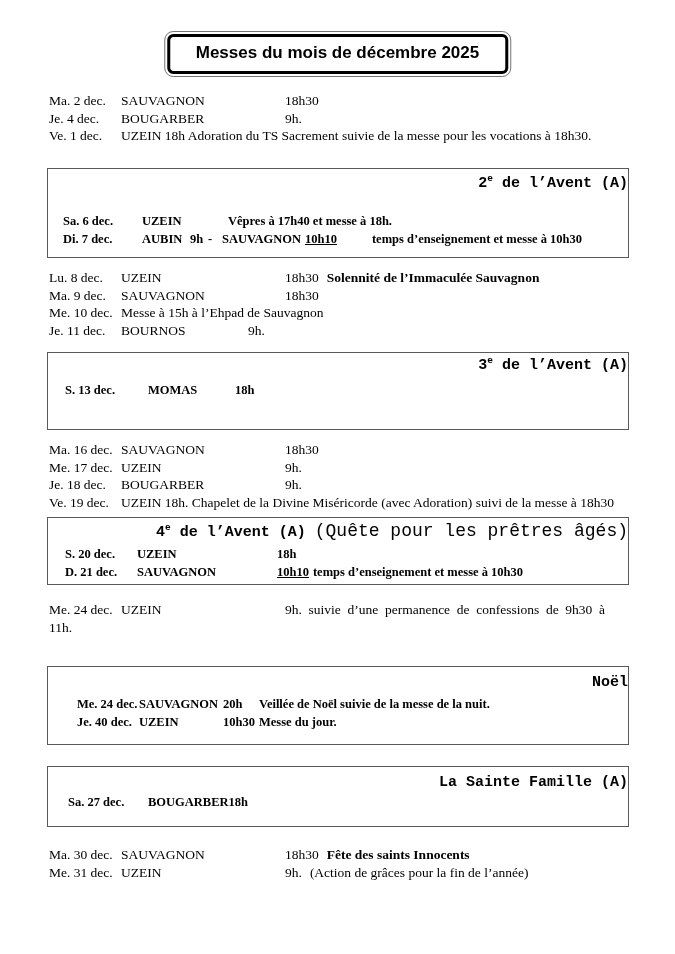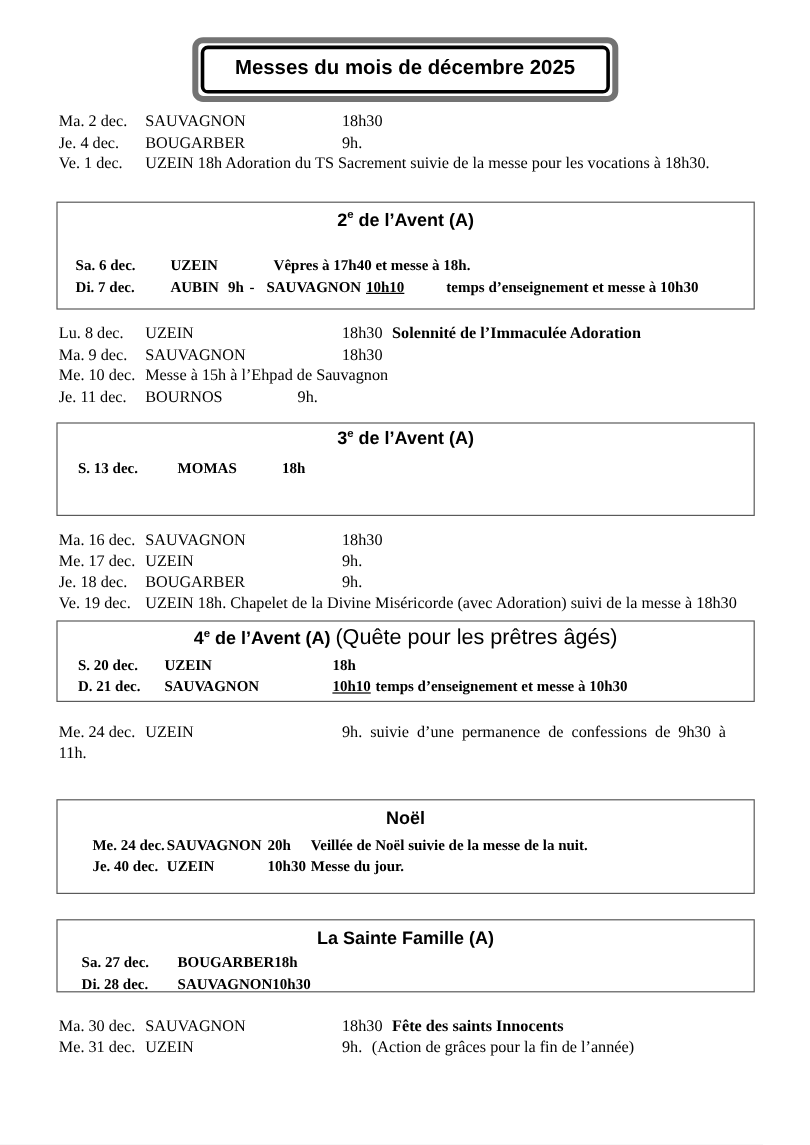--- a/index.html
+++ b/index.html
@@ -1,38 +1,38 @@
 <!DOCTYPE html>
 <html><head>
 <meta charset="utf-8">
 <style>
   html,body{margin:0;padding:0;background:#e9e9e9;}
   .page{position:relative;width:675px;height:954px;background:#ffffff;margin:0 auto;
         font-family:"Liberation Serif","DejaVu Serif",serif;color:#000;overflow:hidden;}
 
   
   .title-wrap{position:absolute;top:31px;left:50%;transform:translateX(-50%);
-              border:5px solid #737373;border-radius:9px;padding:2px;background:#fff;}
+              border:1px solid #737373;border-radius:9px;padding:2px;background:#fff;}
   .title-inner{border:3px solid #000;border-radius:6px;padding:6px 26px 8px;
                font-family:"Liberation Sans","DejaVu Sans",sans-serif;font-weight:700;
                font-size:17px;white-space:nowrap;}
 
   
   .list{position:absolute;left:49px;width:579px;font-size:13.5px;}
   .list .row{line-height:17.7px;white-space:nowrap;}
   .list .row-justify{white-space:normal;text-align:justify;max-width:556px;}
   .cell{display:inline-block;vertical-align:baseline;}
   .mw72{min-width:72px}.mw164{min-width:164px}.mw127{min-width:127px}
   .nb{font-weight:700;}
   .g8{margin-left:8px}.g4{margin-left:4px}.g35{margin-left:35px}
 
   
   .box{position:absolute;left:47px;width:582px;box-sizing:border-box;background:#fff;
        border:1px solid #5a5a5a;font-size:12.5px;font-weight:700;}
-  .box-title{text-align:center;font-family:Liberation Sans, sans-serif;
+  .box-title{text-align:right;font-family:Liberation Mono, monospace;
              font-weight:700;font-size:15px;line-height:19px;}
   .box-title sup{font-size:9.5px;line-height:0;}
   .box-sub{font-weight:400;font-size:18px;}
   .box-rows{white-space:nowrap;}
   .box .row{line-height:17.5px;white-space:nowrap;}
   .u{text-decoration:underline;}
   .mw14{min-width:14px}.mw18{min-width:18px}.mw36{min-width:36px}.mw48{min-width:48px}
   .mw62{min-width:62px}.mw77{min-width:77px}.mw79{min-width:79px}.mw80{min-width:80px}
   .mw83{min-width:83px}.mw84{min-width:84px}.mw86{min-width:86px}.mw87{min-width:87px}
   .mw130{min-width:130px}.mw140{min-width:140px}
@@ -87,21 +87,21 @@
         <span class="cell mw79">Sa. 6 dec.</span><span class="cell mw86">UZEIN</span><span>Vêpres à 17h40 et messe à 18h.</span>
       </div>
       <div class="row">
         <span class="cell mw79">Di. 7 dec.</span><span class="cell mw48">AUBIN</span><span class="cell mw18">9h</span><span class="cell mw14">-</span><span class="cell mw83">SAUVAGNON</span><span class="u">10h10</span><span class="g35">temps d’enseignement et messe à 10h30</span>
       </div>
     </div>
   </div>
 
   <div class="list" id="list2">
     <div class="row">
-      <span class="cell mw72">Lu. 8 dec.</span><span class="cell mw164">UZEIN</span><span>18h30</span><span class="nb g8">Solennité de l’Immaculée Adoration</span>
+      <span class="cell mw72">Lu. 8 dec.</span><span class="cell mw164">UZEIN</span><span>18h30</span><span class="nb g8">Solennité de l’Immaculée Sauvagnon</span>
     </div>
     <div class="row">
       <span class="cell mw72">Ma. 9 dec.</span><span class="cell mw164">SAUVAGNON</span><span>18h30</span>
     </div>
     <div class="row">
       <span class="cell mw72">Me. 10 dec.</span><span>Messe à 15h à l’Ehpad de Sauvagnon</span>
     </div>
     <div class="row">
       <span class="cell mw72">Je. 11 dec.</span><span class="cell mw127">BOURNOS</span><span>9h.</span>
     </div>
@@ -160,23 +160,20 @@
       </div>
     </div>
   </div>
 
   <div class="box" id="box5">
     <div class="box-title">La Sainte Famille (A)</div>
     <div class="box-rows">
       <div class="row">
         <span class="cell mw80">Sa. 27 dec.</span><span class="cell mw77">BOUGARBER</span><span>18h</span>
       </div>
-      <div class="row">
-        <span class="cell mw80">Di. 28 dec.</span><span class="cell mw77">SAUVAGNON</span><span>10h30</span>
-      </div>
     </div>
   </div>
 
   <div class="list" id="list5">
     <div class="row">
       <span class="cell mw72">Ma. 30 dec.</span><span class="cell mw164">SAUVAGNON</span><span>18h30</span><span class="nb g8">Fête des saints Innocents</span>
     </div>
     <div class="row">
       <span class="cell mw72">Me. 31 dec.</span><span class="cell mw164">UZEIN</span><span>9h.</span><span class="g8">(Action de grâces pour la fin de l’année)</span>
     </div>

